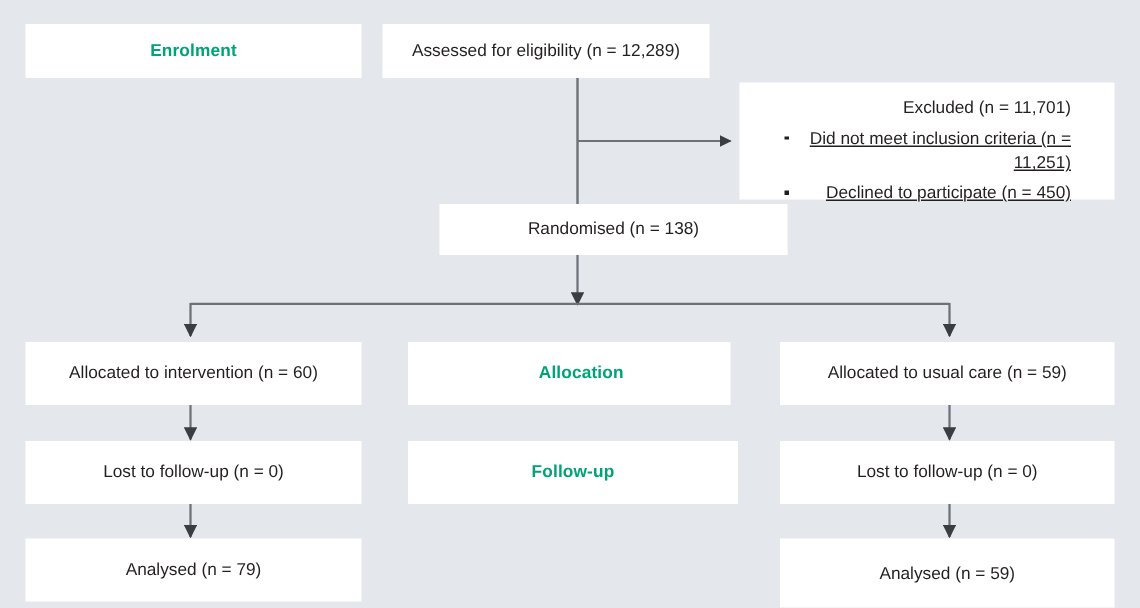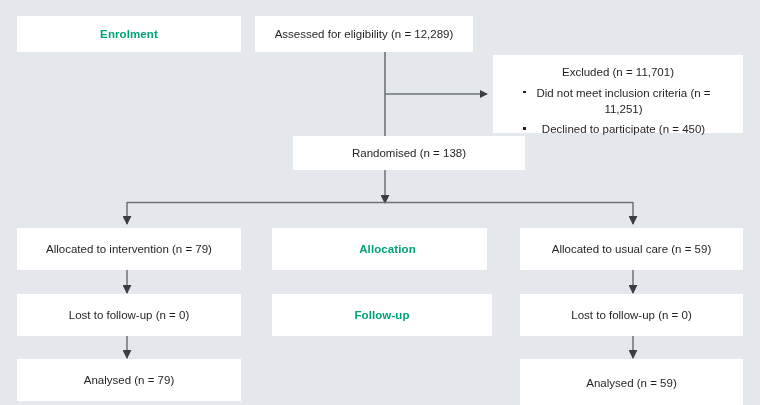--- a/index.html
+++ b/index.html
@@ -40,38 +40,39 @@
     padding: 4px 8px;
   }
   .box.stage {
     color: #00a378;
     font-weight: bold;
     font-size: 11.5px;
     letter-spacing: 0.1px;
   }
   .box.left-align {
     display: block;
-    text-align: center;
+    text-align: right;
     padding: 9px 29px;
   }
   .excluded-title {
     display: block;
     margin-bottom: 4px;
     font-size: 11.5px;
   }
   .excluded-list {
     list-style: none;
     margin: 0;
     padding: 0;
   }
   .excluded-list li {
     position: relative;
     padding-left: 11px;
     margin-bottom: 3px;
     font-size: 11.5px;
+    text-decoration: underline;
   }
   .excluded-list li::before {
     content: "";
     position: absolute;
     left: 1px;
     top: 6px;
     width: 2.5px;
     height: 2.5px;
     background: #231f20;
   }
@@ -116,21 +117,21 @@
   <div class="box left-align" style="left:493px; top:55px; width:250px; height:78px;">
     <span class="excluded-title">Excluded (n = 11,701)</span>
     <ul class="excluded-list">
       <li>Did not meet inclusion criteria (n = 11,251)</li>
       <li>Declined to participate (n = 450)</li>
     </ul>
   </div>
 
   <div class="box" style="left:255px; top:136px; width:232px; height:34px;margin-left:38px;">Randomised (n = 138)</div>
 
-  <div class="box" style="left:17px; top:228px; width:224px; height:42px;">Allocated to intervention (n = 79)</div>
+  <div class="box" style="left:17px; top:228px; width:224px; height:42px;">Allocated to intervention (n = 60)</div>
 
   <div class="box stage" style="left:272px; top:228px; width:215px; height:42px;padding-left:24px;">Allocation</div>
 
   <div class="box" style="left:520px; top:228px; width:223px; height:42px;">Allocated to usual care (n = 59)</div>
 
   <div class="box" style="left:17px; top:294px; width:224px; height:42px;">Lost to follow-up (n = 0)</div>
 
   <div class="box stage" style="left:272px; top:294px; width:220px; height:42px;">Follow-up</div>
 
   <div class="box" style="left:520px; top:294px; width:223px; height:42px;">Lost to follow-up (n = 0)</div>

